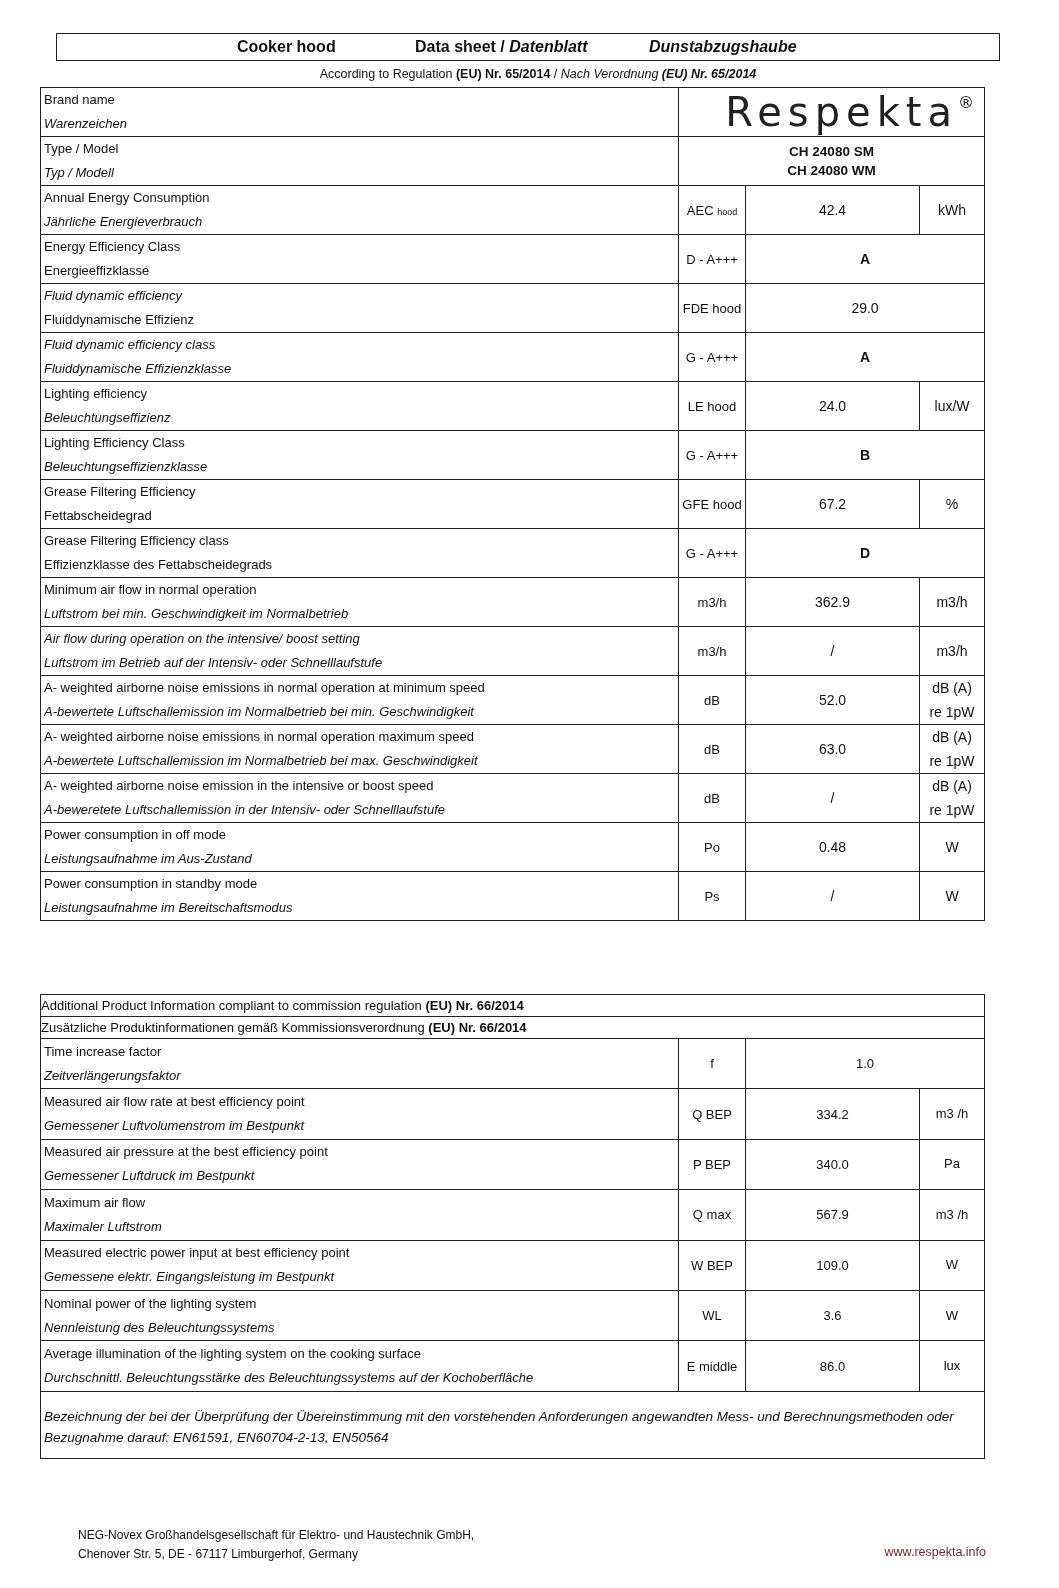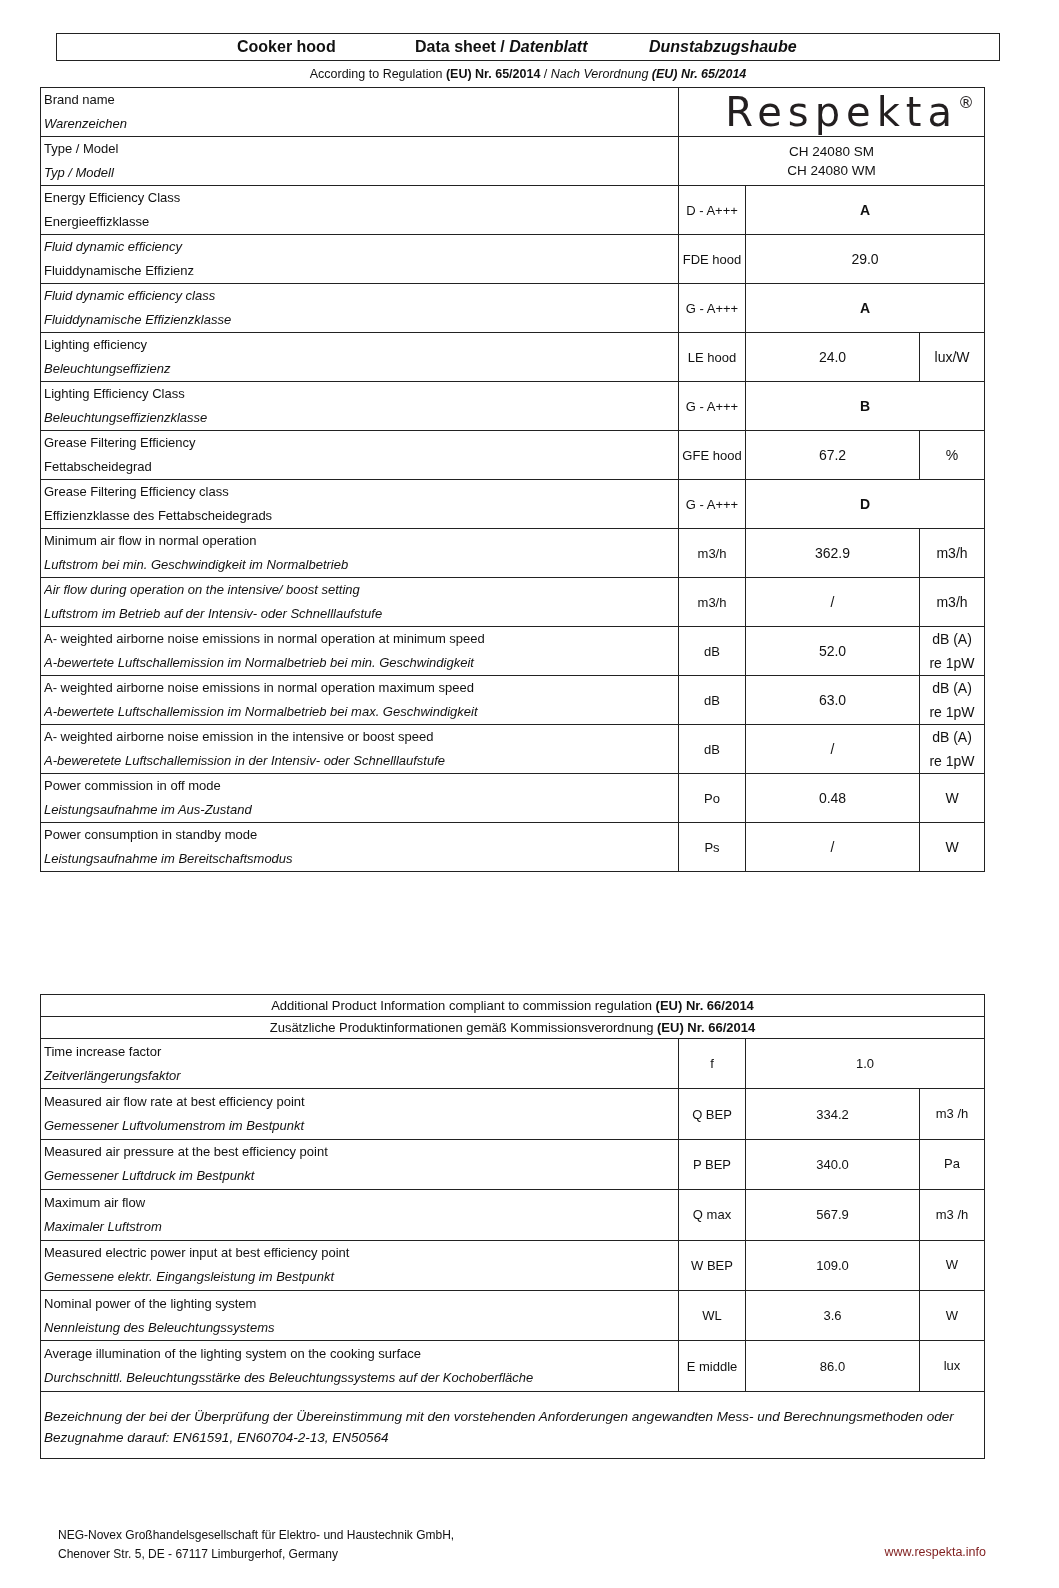--- a/index.html
+++ b/index.html
@@ -1,35 +1,35 @@
 <!DOCTYPE html>
 <html><head>
 <meta charset="utf-8">
 <style>
   html, body { margin:0; padding:0; background:#ffffff; }
   body { width:1059px; height:1588px; position:relative; font-family:"Liberation Sans", sans-serif; color:#111; overflow:hidden; }
-  .abs { position:absolute; box-sizing:border-box; }
+  .abs { position:absolute; box-sizing:border-box;padding-left:20px; }
   .box { border:1.3px solid #222; }
   .title-row { left:56px; top:33px; width:944px; height:28px; }
   .title-row span { position:absolute; top:4px; font-size:16px; font-weight:bold; }
   .reg { left:56px; top:63px; width:944px; height:22px; text-align:center; font-size:12.5px; line-height:22px; }
   table { border-collapse:collapse; position:absolute; left:40px; width:944px; table-layout:fixed;padding-left:44px; }
   td { border:1.3px solid #222; padding:0; font-size:13px; vertical-align:middle; }
   td.label { padding-left:3px; }
   td.label div { line-height:24px; white-space:nowrap; overflow:hidden; }
   .it { font-style:italic; }
   td.sym { text-align:center; font-size:13px; }
   td.val { text-align:center; font-size:14px; }
   td.unit { text-align:center; font-size:14px; line-height:24px; }
   td.cls { text-align:center; font-size:14px; font-weight:bold; }
   .logo { font-family:"DejaVu Sans", sans-serif; font-size:40px; letter-spacing:6px; text-align:right; padding-right:10px; color:#231f20; }
   .logo sup { font-size:16px; letter-spacing:0; vertical-align:18px; }
-  .models { text-align:center; font-weight:normal; font-size:13.5px; line-height:19px; }
+  .models { text-align:center; font-weight:bold; font-size:13.5px; line-height:19px; }
   .sub { font-size:9px; }
-  .hdr2 { text-align:center; font-size:13px; }
+  .hdr2 { text-align:left; font-size:13px; }
   .note { font-style:italic; font-size:13.5px; padding:10px 3px; line-height:21px; vertical-align:top; padding-top:14px; }
   .footer { left:58px; top:1526px; font-size:12px; line-height:19px; }
   .url { right:73px; top:1545px; font-size:12.5px; color:#1f3fbf; }
 </style>
 </head>
 <body>
 
 <div class="abs box title-row">
   <span style="left:180px">Cooker hood</span>
   <span style="left:358px"><span style="position:static">Data sheet / </span><i style="font-style:italic">Datenblatt</i></span>
@@ -62,20 +62,29 @@
     </td>
     <td colspan="3" class="models">
       <div>CH 24080 SM</div>
       <div>CH 24080 WM</div>
     </td>
   </tr>
   </tbody>
     <tbody id="t1body">
       <tr style="height:48.5px">
         <td class="label">
+    <div class="">Annual Energy Consumption</div>
+    <div class="it">Jährliche Energieverbrauch</div>
+        </td>
+        <td class="sym"><span>AEC</span> <span class="sub">hood</span></td>
+        <td class="val">42.4</td>
+      <td class="unit">kWh</td>
+      </tr>
+      <tr style="height:48.5px">
+        <td class="label">
     <div class="">Energy Efficiency Class</div>
     <div class="">Energieeffizklasse</div>
         </td>
         <td class="sym">D - A+++</td>
         <td colspan="2" class="cls">A</td>
       </tr>
       <tr style="height:48.5px">
         <td class="label">
     <div class="it">Fluid dynamic efficiency</div>
     <div class="">Fluiddynamische Effizienz</div>
@@ -174,21 +183,21 @@
         </td>
         <td class="sym">dB</td>
         <td class="val">/</td>
       <td class="unit">
           <div>dB (A)</div>
           <div>re 1pW</div>
         </td>
       </tr>
       <tr style="height:48.5px">
         <td class="label">
-    <div class="">Power commission in off mode</div>
+    <div class="">Power consumption in off mode</div>
     <div class="it">Leistungsaufnahme im Aus-Zustand</div>
         </td>
         <td class="sym">Po</td>
         <td class="val">0.48</td>
       <td class="unit">W</td>
       </tr>
       <tr style="height:48.5px">
         <td class="label">
     <div class="">Power consumption in standby mode</div>
     <div class="it">Leistungsaufnahme im Bereitschaftsmodus</div>

